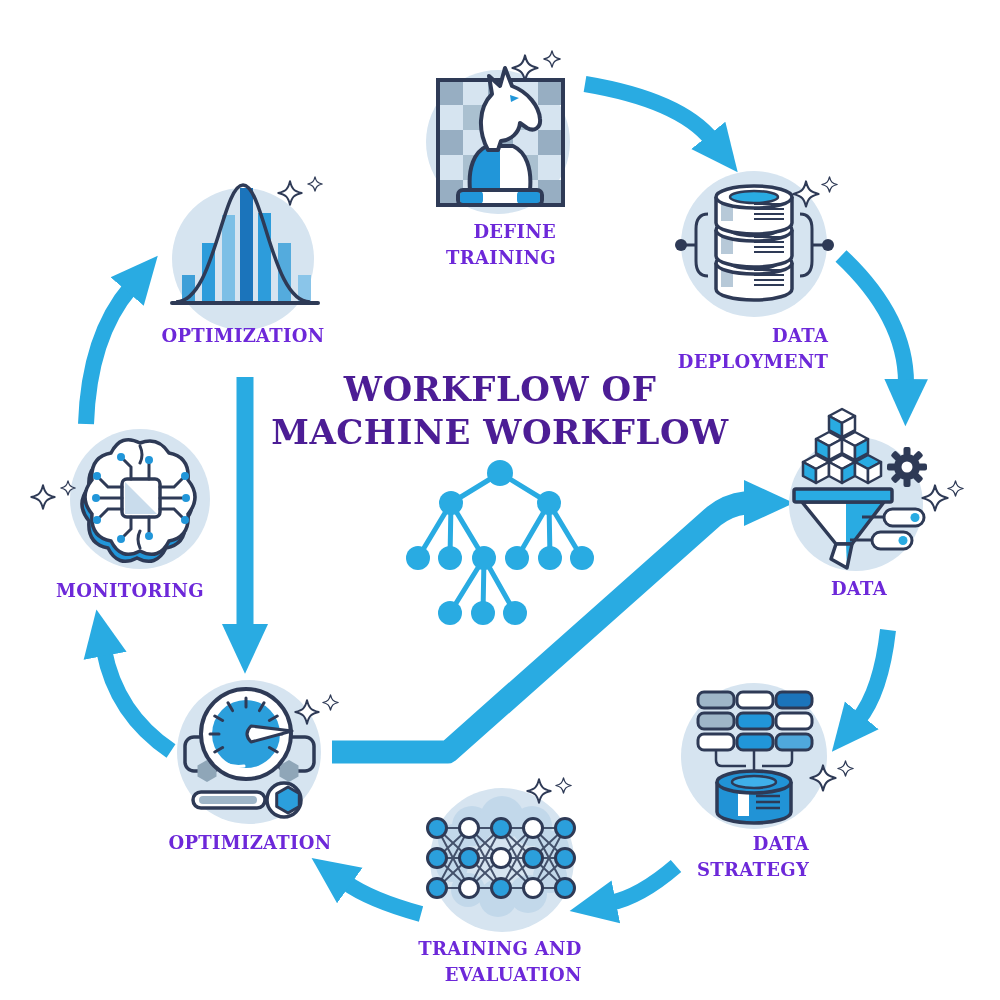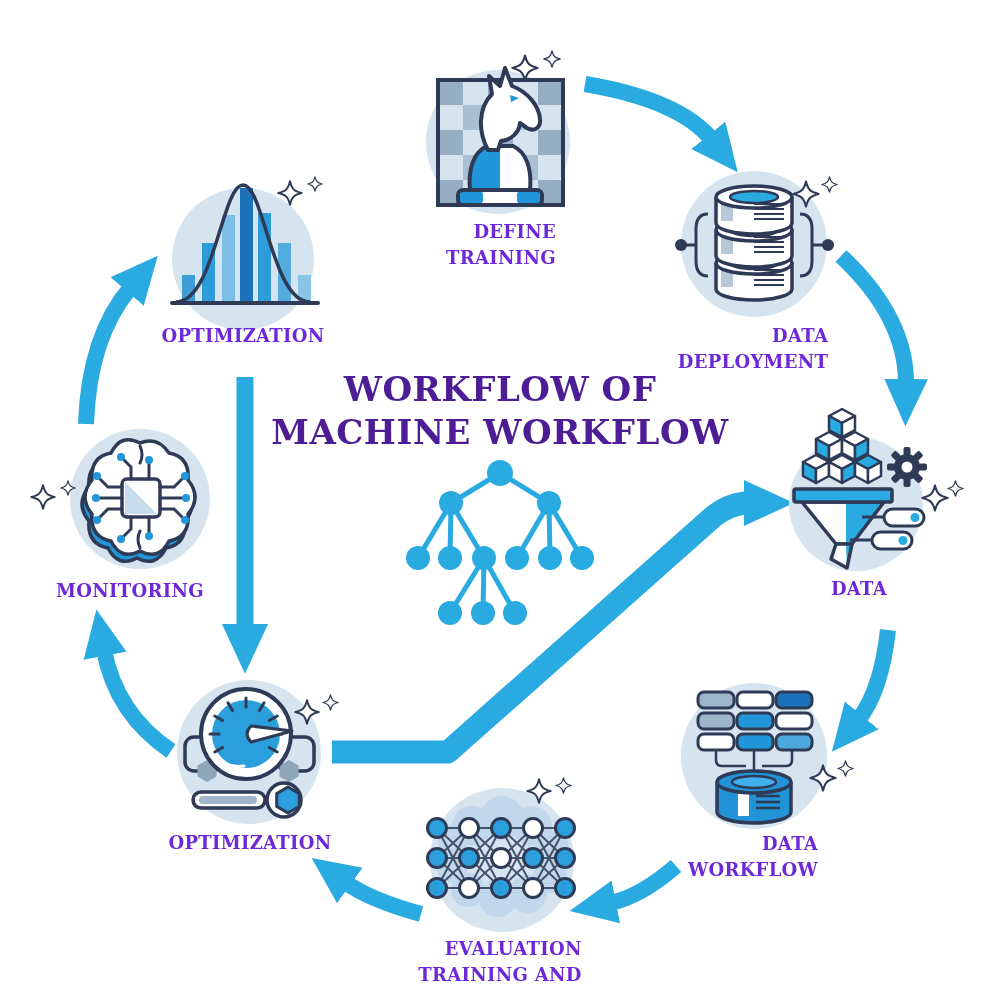--- a/index.html
+++ b/index.html
@@ -349,25 +349,25 @@
 </div>
 <div class="label" style="left:753px;top:323px">
   <div>DATA</div>
       <div>DEPLOYMENT</div>
 </div>
 <div class="label" style="left:859px;top:576px">
   <div>DATA</div>
 </div>
 <div class="label" style="left:753px;top:831px">
   <div>DATA</div>
-      <div>WORKFLOW</div>
+      <div>STRATEGY</div>
 </div>
 <div class="label" style="left:500px;top:936px">
-  <div>EVALUATION</div>
-      <div>TRAINING AND</div>
+  <div>TRAINING AND</div>
+      <div>EVALUATION</div>
 </div>
 <div class="label" style="left:250px;top:830px">
   <div>OPTIMIZATION</div>
 </div>
 <div class="label" style="left:130px;top:578px">
   <div>MONITORING</div>
 </div>
 <div class="label" style="left:243px;top:323px">
   <div>OPTIMIZATION</div>
 </div>

